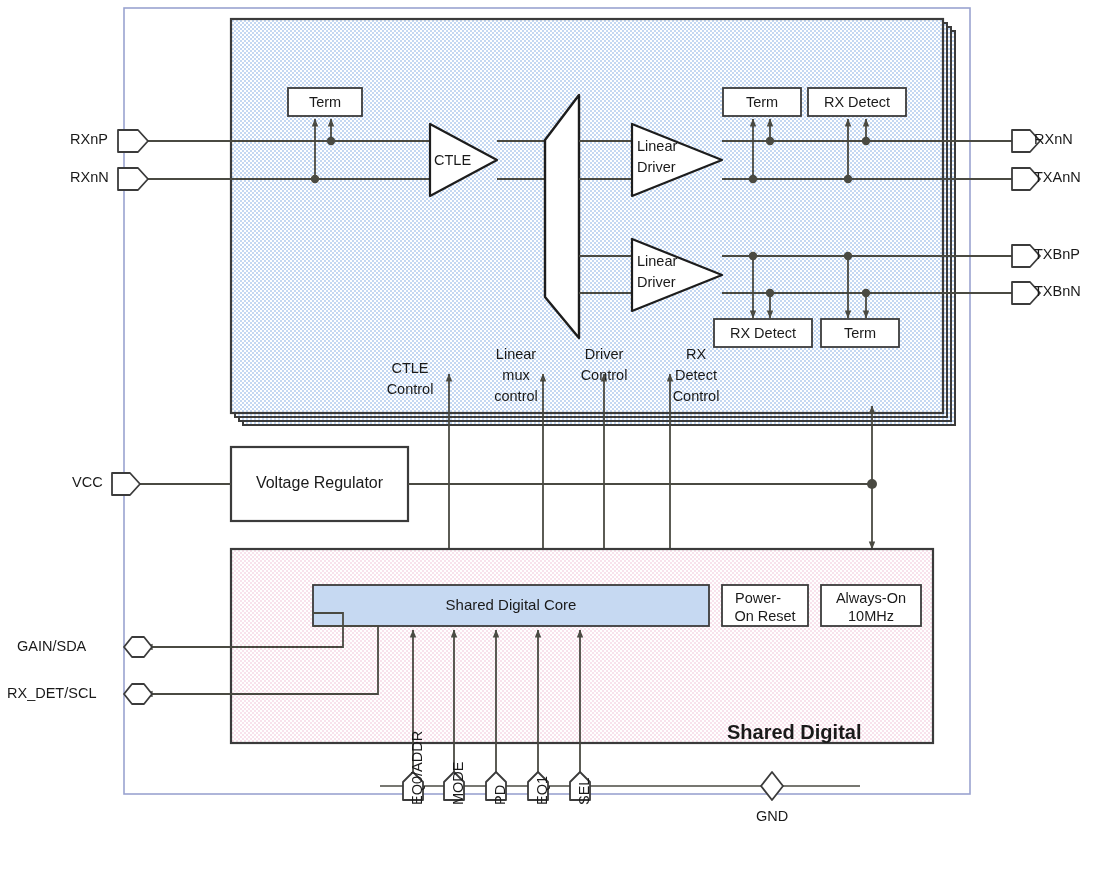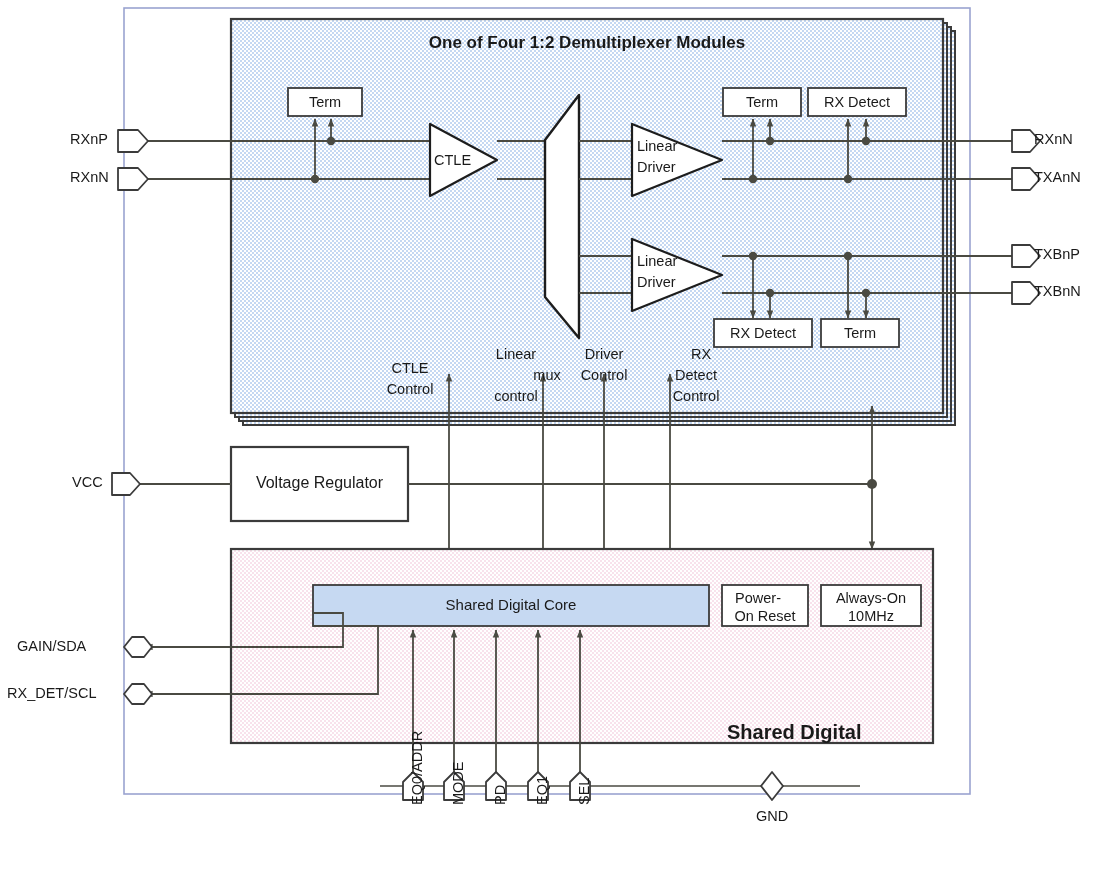--- a/index.html
+++ b/index.html
@@ -224,21 +224,20 @@
       <path d="M486,800 L486,782 L496,772 L506,782 L506,800 z" fill="#ffffff" stroke="#3b3b3b" stroke-width="1.8" stroke-linejoin="round"></path>
     </g>
     <g>
       <path d="M528,800 L528,782 L538,772 L548,782 L548,800 z" fill="#ffffff" stroke="#3b3b3b" stroke-width="1.8" stroke-linejoin="round"></path>
     </g>
     <g>
       <path d="M570,800 L570,782 L580,772 L590,782 L590,800 z" fill="#ffffff" stroke="#3b3b3b" stroke-width="1.8" stroke-linejoin="round"></path>
     </g>
   </svg>
 
-  <div class="lbl bold ctr" style="left:231px;top:33px;width:712px;font-size:17px;">One of Four 1:2 Demultiplexer Modules</div>
 
   <div class="lbl" style="left:70px;top:131px;">RXnP</div>
   <div class="lbl" style="left:70px;top:169px;">RXnN</div>
 
   <div class="lbl" style="left:1034px;top:131px;">RXnN</div>
   <div class="lbl" style="left:1034px;top:169px;">TXAnN</div>
   <div class="lbl" style="left:1034px;top:246px;">TXBnP</div>
   <div class="lbl" style="left:1034px;top:283px;">TXBnN</div>
 
   <div class="lbl" style="left:72px;top:474px;">VCC</div>
@@ -257,27 +256,27 @@
 
   <div class="lbl" style="left:637px;top:138px;">Linear</div>
   <div class="lbl" style="left:637px;top:159px;">Driver</div>
   <div class="lbl" style="left:637px;top:253px;">Linear</div>
   <div class="lbl" style="left:637px;top:274px;">Driver</div>
 
   <div class="lbl ctr" style="left:370px;top:360px;width:80px;">CTLE</div>
   <div class="lbl ctr" style="left:370px;top:381px;width:80px;">Control</div>
 
   <div class="lbl ctr" style="left:479px;top:346px;width:74px;">Linear</div>
-  <div class="lbl ctr" style="left:479px;top:367px;width:74px;margin-left:31px;">mux</div>
+  <div class="lbl ctr" style="left:479px;top:367px;width:74px;">mux</div>
   <div class="lbl ctr" style="left:479px;top:388px;width:74px;">control</div>
 
   <div class="lbl ctr" style="left:566px;top:346px;width:76px;">Driver</div>
   <div class="lbl ctr" style="left:566px;top:367px;width:76px;">Control</div>
 
-  <div class="lbl ctr" style="left:657px;top:346px;width:88px;">RX</div>
+  <div class="lbl ctr" style="left:657px;top:346px;width:78px;">RX</div>
   <div class="lbl ctr" style="left:657px;top:367px;width:78px;">Detect</div>
   <div class="lbl ctr" style="left:657px;top:388px;width:78px;">Control</div>
 
   <div class="lbl ctr" style="left:231px;top:474px;width:177px;font-size:16px;">Voltage Regulator</div>
 
   <div class="lbl ctr" style="left:313px;top:596px;width:396px;font-size:15px;">Shared Digital Core</div>
   <div class="lbl ctr" style="left:722px;top:590px;width:72px;">Power-</div>
   <div class="lbl ctr" style="left:722px;top:608px;width:86px;">On Reset</div>
   <div class="lbl ctr" style="left:821px;top:590px;width:100px;">Always-On</div>
   <div class="lbl ctr" style="left:821px;top:608px;width:100px;">10MHz</div>

